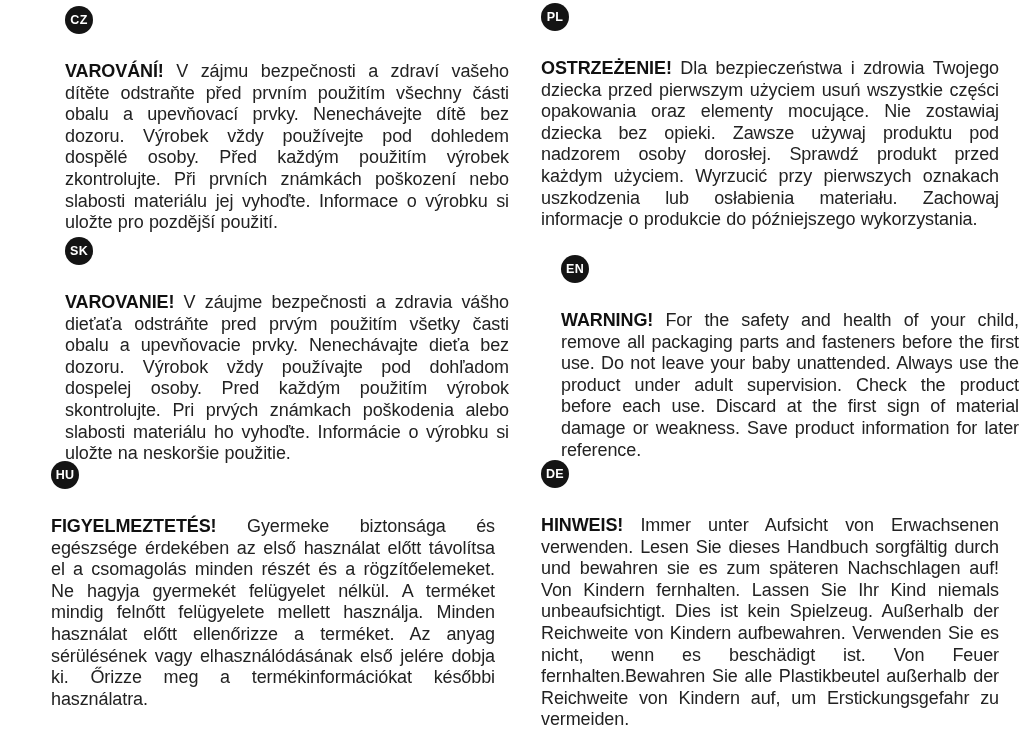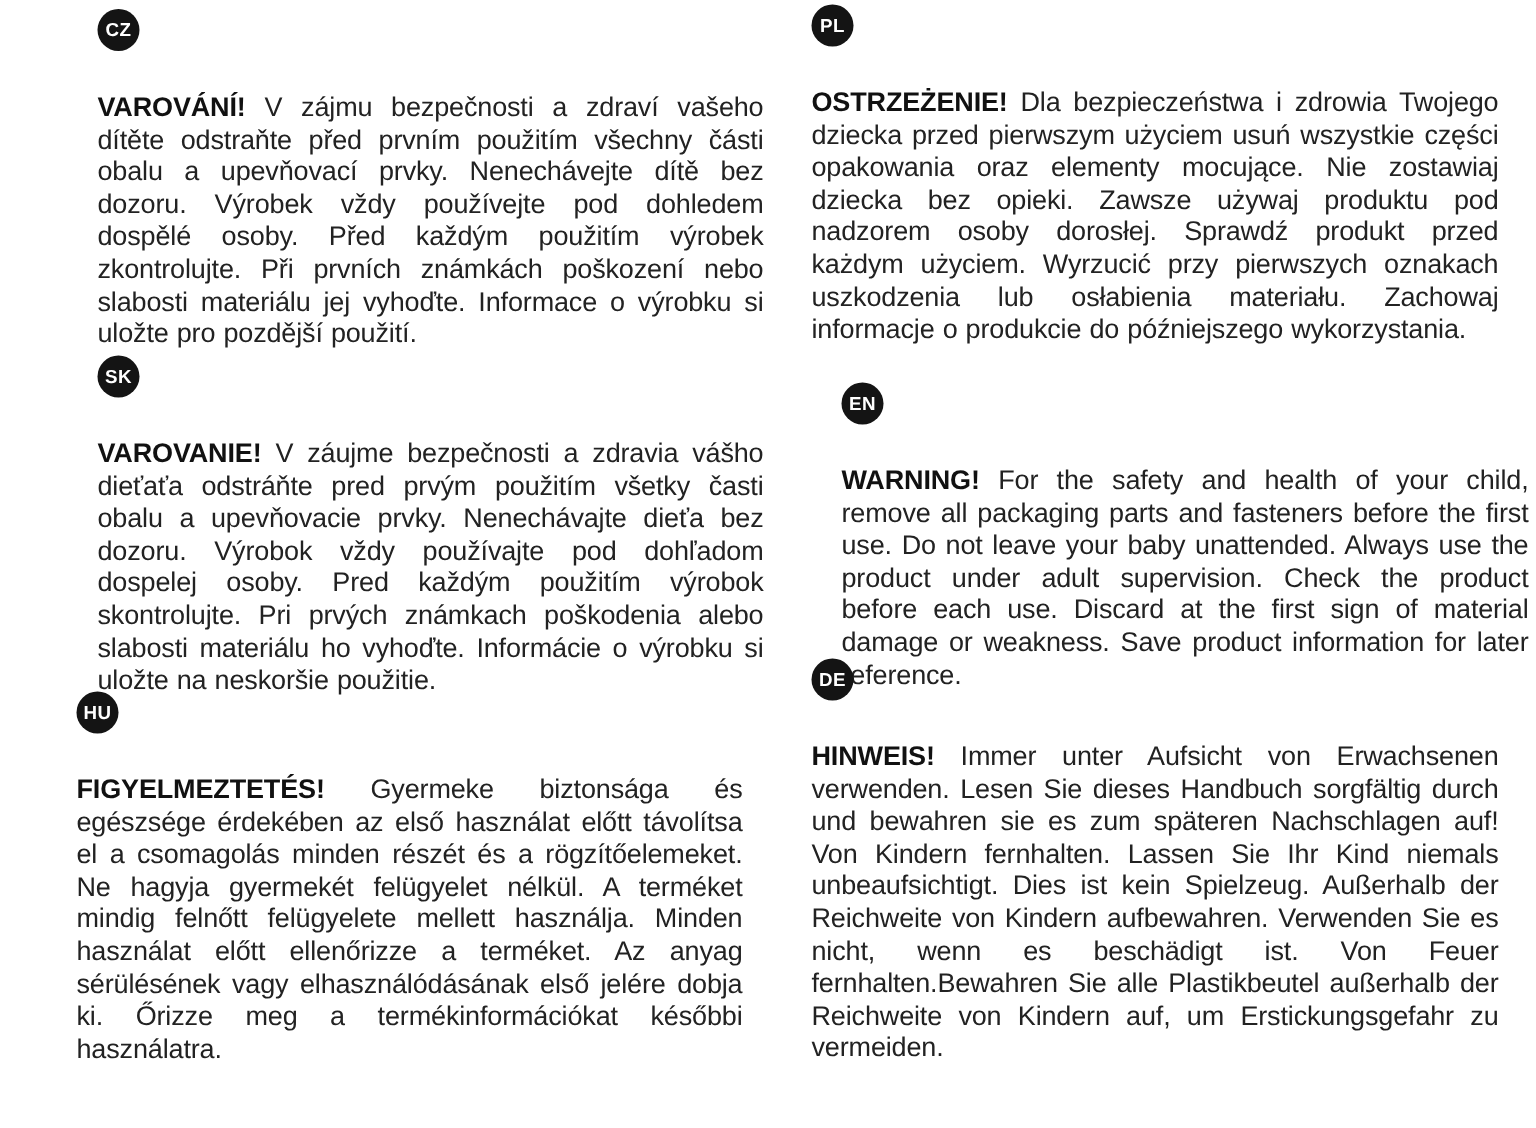--- a/index.html
+++ b/index.html
@@ -45,21 +45,21 @@
   .warn-text strong {
     font-weight: bold;
     color: #111111;
   }
   
   .sec-cz { left: 65px;  top: 6px;   width: 444px; }
   .sec-sk { left: 65px;  top: 237px; width: 444px; }
   .sec-hu { left: 51px;  top: 461px; width: 444px; }
   .sec-pl { left: 541px; top: 3px;   width: 458px; }
   .sec-en { left: 561px; top: 255px; width: 458px; }
-  .sec-de { left: 541px; top: 439px; width: 458px; }
+  .sec-de { left: 541px; top: 460px; width: 458px; }
 </style>
 </head>
 <body>
 
 <div class="page">
 
   <section class="warn-section sec-cz">
     <span class="badge">CZ</span>
     <p class="warn-text"><strong>VAROVÁNÍ!</strong>
       <span>V zájmu bezpečnosti a zdraví vašeho dítěte odstraňte před prvním použitím všechny části obalu a upevňovací prvky. Nenechávejte dítě bez dozoru. Výrobek vždy používejte pod dohledem dospělé osoby. Před každým použitím výrobek zkontrolujte. Při prvních známkách poškození nebo slabosti materiálu jej vyhoďte. Informace o výrobku si uložte pro pozdější použití.</span></p>

